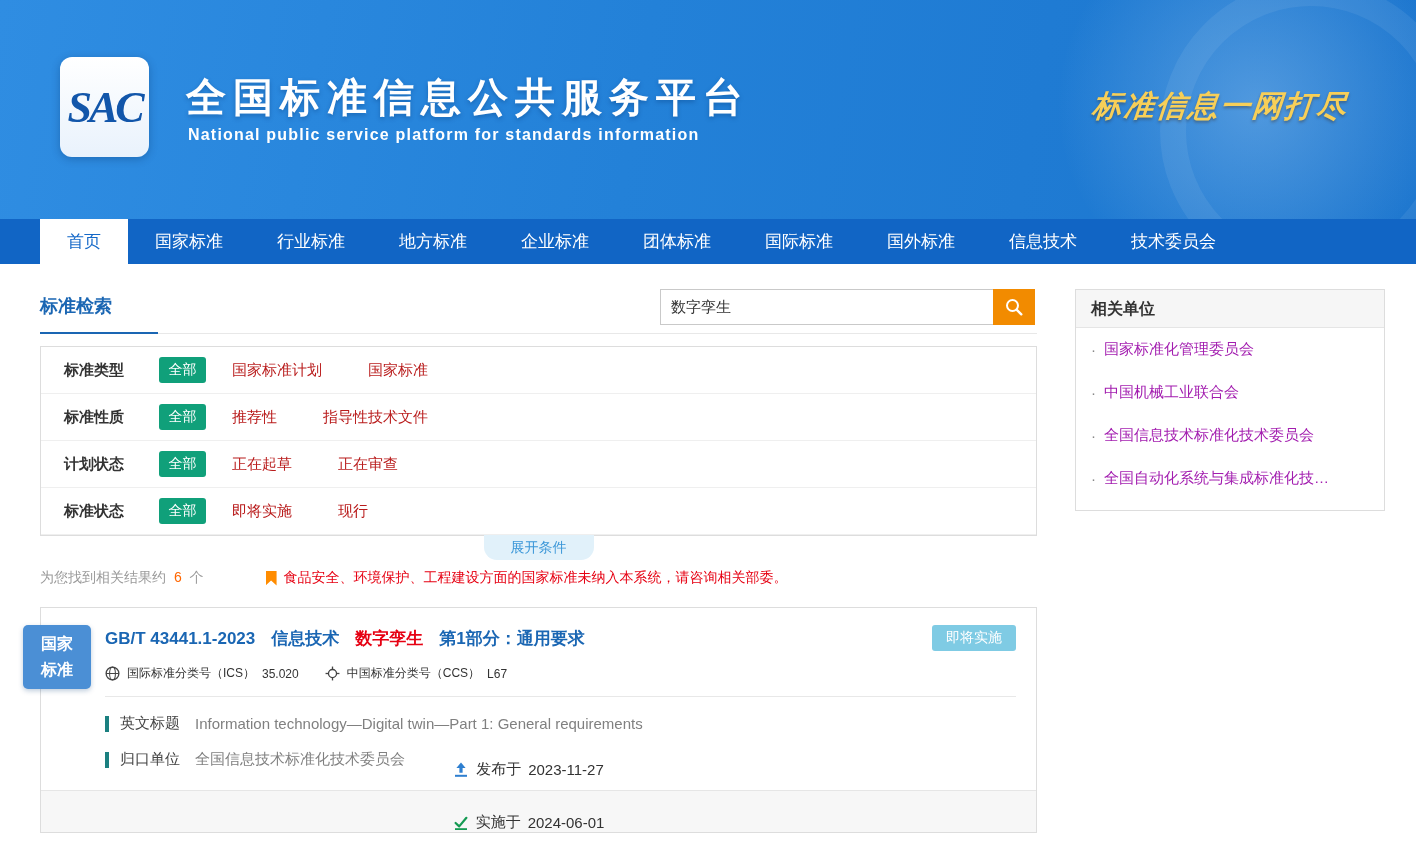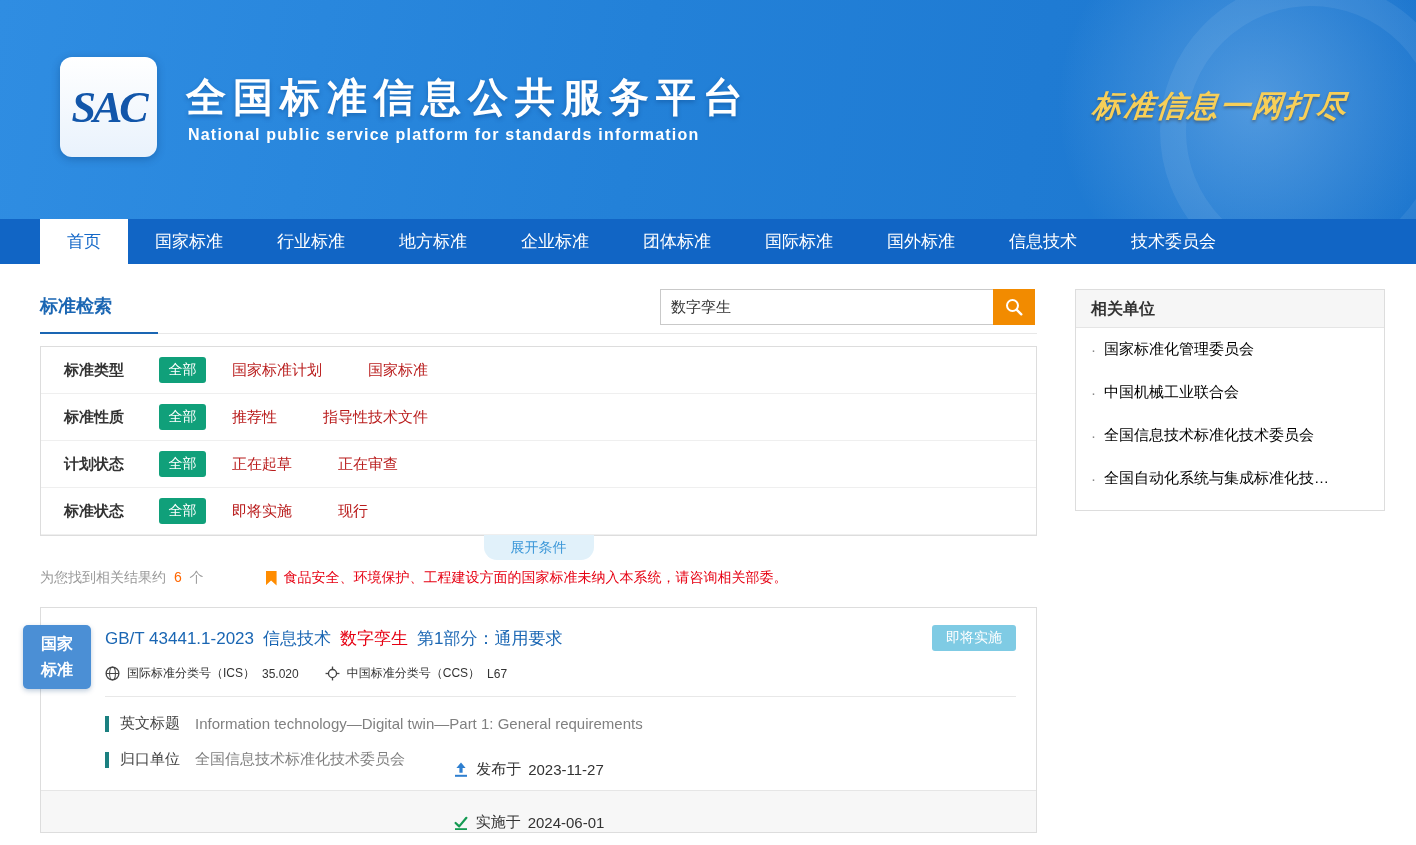--- a/index.html
+++ b/index.html
@@ -17,21 +17,21 @@
   }
   .header::before{
     content:""; position:absolute; right:0; top:0; width:460px; height:219px;
     background:radial-gradient(circle at 300px 105px, rgba(200,230,255,.30), rgba(200,230,255,0) 62%);
   }
   .header::after{
     content:""; position:absolute; left:1160px; top:-20px; width:250px; height:250px;
     border-radius:50%; border:26px solid rgba(255,255,255,.07);
   }
   .logo{
-    position:absolute; left:60px; top:57px; width:97px; height:100px;
+    position:absolute; left:60px; top:57px; width:89px; height:100px;
     background:linear-gradient(180deg,#ffffff,#e9f2fc);
     border-radius:12px; display:flex; align-items:center; justify-content:center;
     box-shadow:0 2px 8px rgba(0,40,90,.3); cursor:pointer;
   }
   .logo span{
     font-style:italic; font-weight:bold; font-size:44px; color:#1256aa; letter-spacing:-3px;
     font-family:"Liberation Serif","DejaVu Serif",serif;
   }
   .title-cn{
     position:absolute; left:186px; top:70px; color:#fff; font-size:40px; font-weight:bold;
@@ -115,21 +115,21 @@
     position:absolute; left:-18px; top:17px; width:68px; height:64px;
     background:#4b8fd5; border-radius:5px; color:#fff; font-size:16px; font-weight:bold;
     text-align:center; line-height:26px; padding-top:6px;
     box-shadow:0 2px 5px rgba(0,60,120,.25);
   }
   .status-badge{
     position:absolute; right:20px; top:17px; background:#7fcbe4; color:#fff;
     font-size:14px; padding:4px 14px; border-radius:3px;
   }
   .card-body{ padding:19px 20px 0 64px; }
-  .card-title{ display:flex; align-items:baseline; gap:9px; font-size:17px; font-weight:normal; cursor:pointer; }
+  .card-title{ display:flex; align-items:baseline; gap:16px; font-size:17px; font-weight:bold; cursor:pointer; }
   .t-blue{ color:#1a66b3; }
   .t-red{ color:#e60012; }
   .meta-row{ display:flex; align-items:center; margin-top:15px; font-size:12px; color:#333; }
   .meta-group{ display:flex; align-items:center; gap:7px; margin-right:26px; }
   .divider{ border-bottom:1px solid #e8e8e8; margin-top:14px; }
   .info-row{ display:flex; align-items:center; margin-top:17px; font-size:15px; }
   .tick{ width:4px; height:16px; background:#1b8080; margin-right:11px; flex-shrink:0; }
   .info-label{ color:#444; margin-right:15px; white-space:nowrap; }
   .info-value{ color:#808080; }
   .card-footer{
@@ -139,21 +139,21 @@
   }
   .f-item{ display:flex; align-items:center; gap:7px; }
 
   
   .sidebar{ position:absolute; left:1075px; top:25px; width:310px; border:1px solid #ddd; background:#fff; padding-bottom:10px; }
   .sidebar-header{
     height:38px; line-height:38px; background:#f6f6f6; border-bottom:1px solid #e5e5e5;
     font-size:16px; font-weight:bold; color:#333; padding-left:15px;
   }
   .sidebar-item{
-    padding:12px 15px; font-size:15px; color:#000000; cursor:pointer;
+    padding:12px 15px; font-size:15px; color:#a21caf; cursor:pointer;
     display:flex; align-items:center; gap:8px; white-space:nowrap; overflow:hidden;
   }
   .sidebar-item::before{ content:"·"; color:#888; flex-shrink:0; }
 </style>
 </head>
 <body>
 
 <header class="header">
   <div class="logo">
     <span>SAC</span>

